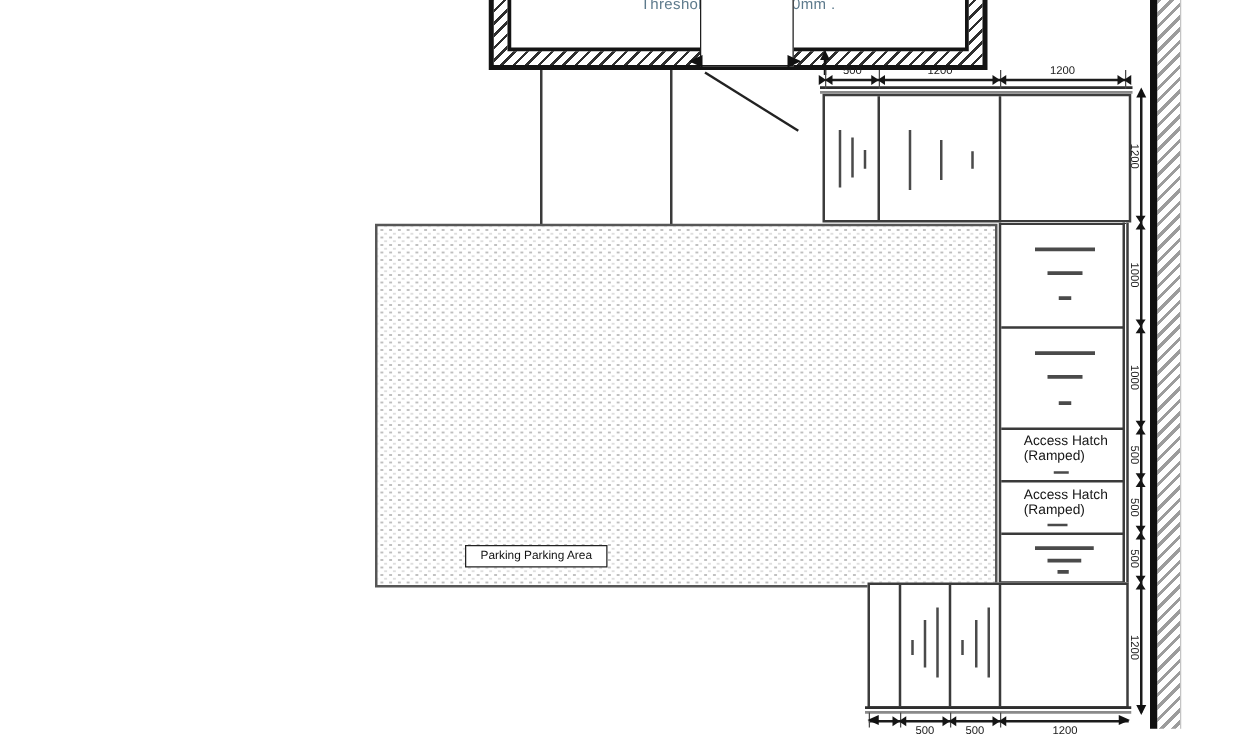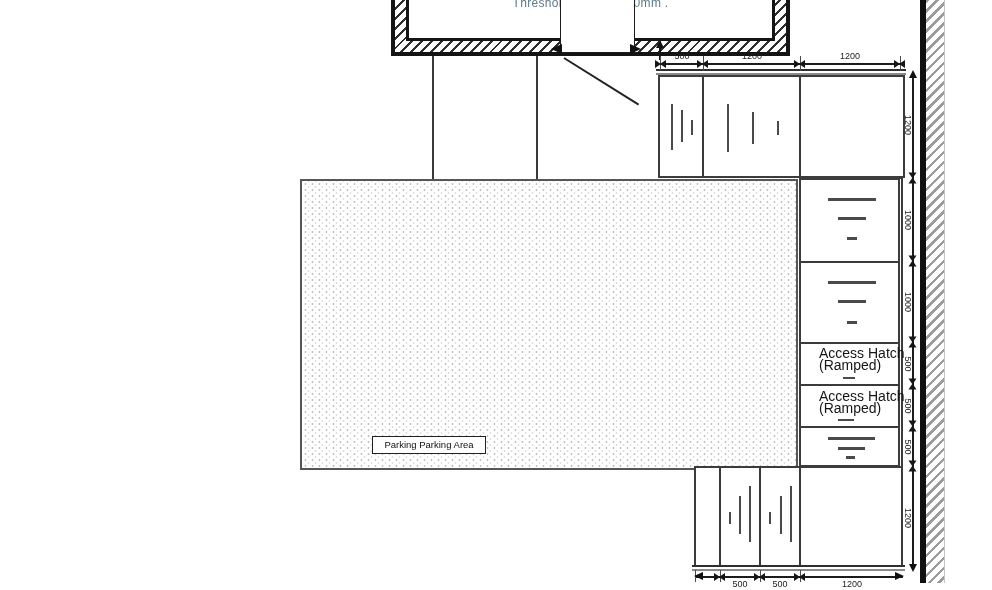--- a/index.html
+++ b/index.html
@@ -42,21 +42,21 @@
                      radial-gradient(#dedede 1px,transparent 1.2px);
     background-size:7px 6px,7px 6px;background-position:0 0,3px 3px;}
   .parking-label{left:372px;top:436px;width:112px;height:16px;background:#fff;
     border:1px solid #222;font-size:9.5px;color:#111;text-align:center;line-height:16px;}
 
   
   .panel-box{box-sizing:border-box;border:2px solid #3c3c3c;background:#fff;}
   .edge-band{height:6px;background:linear-gradient(to bottom,#2e2e2e 0 2px,#ffffff 2px 4px,#8a8a8a 4px 6px);}
   .vdash{width:2px;background:#4a4a4a;}
   .hdash{height:3px;background:#4a4a4a;}
-  .hatch-text{font-size:14px;color:#151515;line-height:12px;}
+  .hatch-text{font-size:11px;color:#151515;line-height:12px;}
 
   
   .dl-h{height:1.5px;background:#1c1c1c;}
   .dl-v{width:1.5px;background:#1c1c1c;}
   .ext-v{width:1px;background:#4a4a4a;}
   .dimtext{font-size:9px;color:#1b1b1b;text-align:center;white-space:nowrap;}
   .dimtext-rot{transform:rotate(90deg);transform-origin:center center;}
   .bt{width:11px;height:8px;}
   .bt::before,.bt::after{content:'';position:absolute;top:0;width:0;height:0;
     border-top:4px solid transparent;border-bottom:4px solid transparent;}

